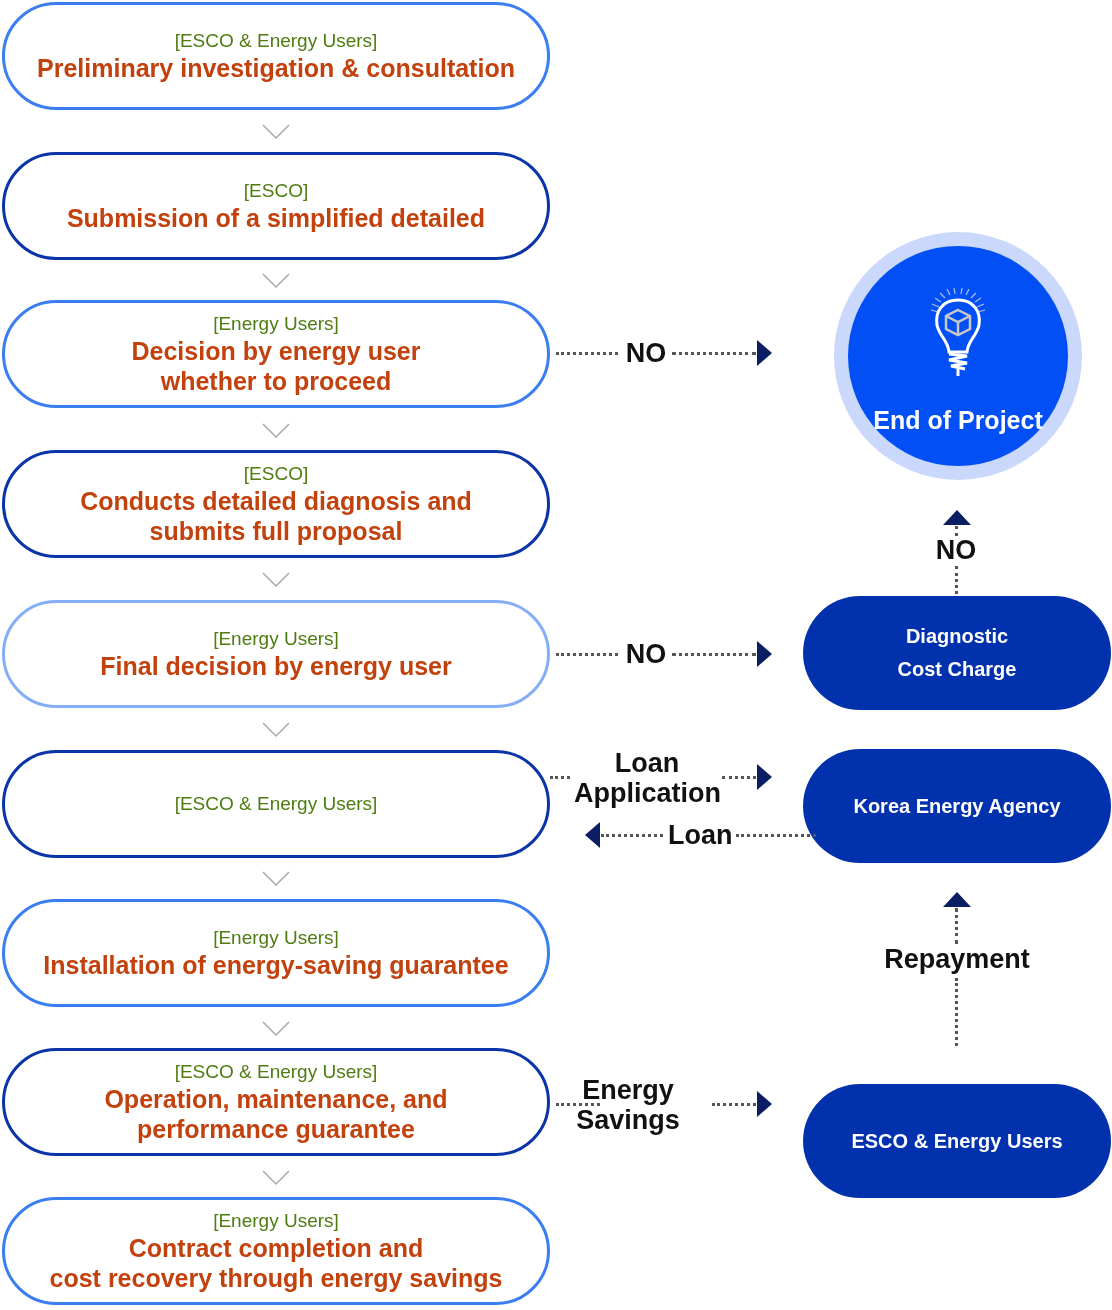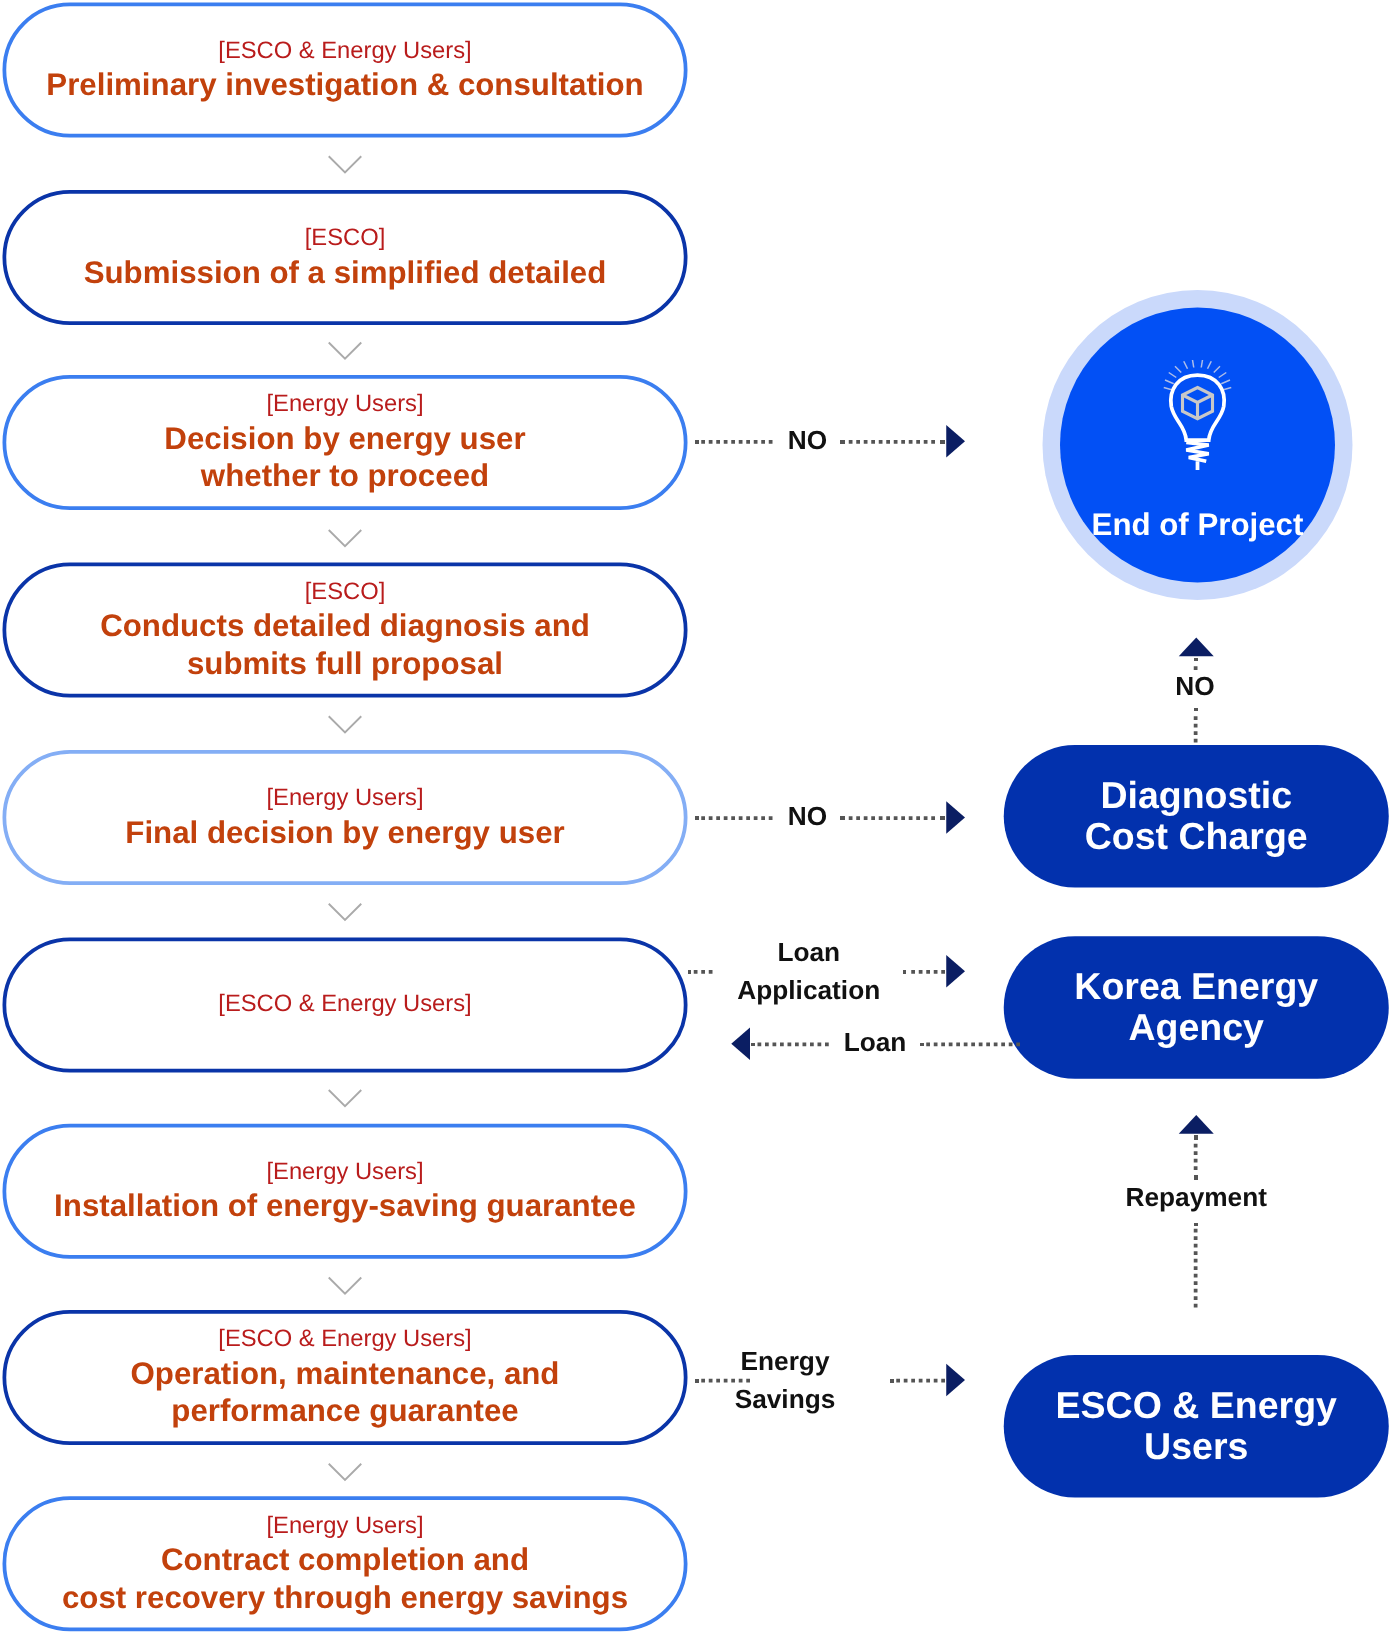--- a/index.html
+++ b/index.html
@@ -3,29 +3,29 @@
 <meta charset="utf-8">
 <style>
   html, body { margin:0; padding:0; background:#ffffff; }
   body { width:1112px; height:1310px; position:relative; overflow:hidden;
          font-family:"Liberation Sans", "DejaVu Sans", sans-serif; color:#111; }
   .step { position:absolute; left:2px; width:548px; height:108px; box-sizing:border-box;
           border-radius:56px; background:#fff; border:3px solid #3b7ef0;
           display:flex; flex-direction:column; align-items:center; justify-content:center; text-align:center; }
   .step.dark { border-color:#0a34a8; }
   .step.light { border-color:#84aef5; }
-  .step .actor { font-size:19px; color:#b91c1c; line-height:24px; }
+  .step .actor { font-size:19px; color:#4d7c0f; line-height:24px; }
   .step .title { font-size:25px; font-weight:bold; line-height:30px; color:#c2410c; white-space:pre-line; }
   .step .note { font-size:19px; color:#222; line-height:26px; }
   .chev { position:absolute; left:262px; width:28px; height:16px; }
   .pill { position:absolute; left:803px; width:308px; height:114px; border-radius:57px;
-          background:#0231ad; color:#fff; font-weight:bold; font-size:30px;
+          background:#0231ad; color:#fff; font-weight:bold; font-size:20px;
           display:flex; align-items:center; justify-content:center; text-align:center;
           line-height:33px; white-space:pre-line; }
-  .lbl { position:absolute; font-weight:bold; font-size:21px; color:#111; text-align:center; line-height:30px; white-space:pre-line; }
+  .lbl { position:absolute; font-weight:bold; font-size:27px; color:#111; text-align:center; line-height:30px; white-space:pre-line; }
   .dots-h { position:absolute; height:0; border-top:3px dotted #555; }
   .dots-v { position:absolute; width:0; border-left:3px dotted #555; }
   .tri-r { position:absolute; width:0; height:0; border-top:13px solid transparent; border-bottom:13px solid transparent; border-left:15px solid #0b1e63; }
   .tri-l { position:absolute; width:0; height:0; border-top:13px solid transparent; border-bottom:13px solid transparent; border-right:15px solid #0b1e63; }
   .tri-u { position:absolute; width:0; height:0; border-left:14px solid transparent; border-right:14px solid transparent; border-bottom:15px solid #0b1e63; }
   .end-outer { position:absolute; left:834px; top:232px; width:248px; height:248px; border-radius:50%; background:#cad9fb; }
   .end-inner { position:absolute; left:848px; top:246px; width:220px; height:220px; border-radius:50%; background:#0250f5; }
   .end-label { position:absolute; left:848px; top:386px; width:220px; text-align:center; color:#fff; font-weight:bold; font-size:25px;margin-top:20px; }
   .bulb { position:absolute; left:918px; top:288px; width:80px; height:92px; }
 </style>

